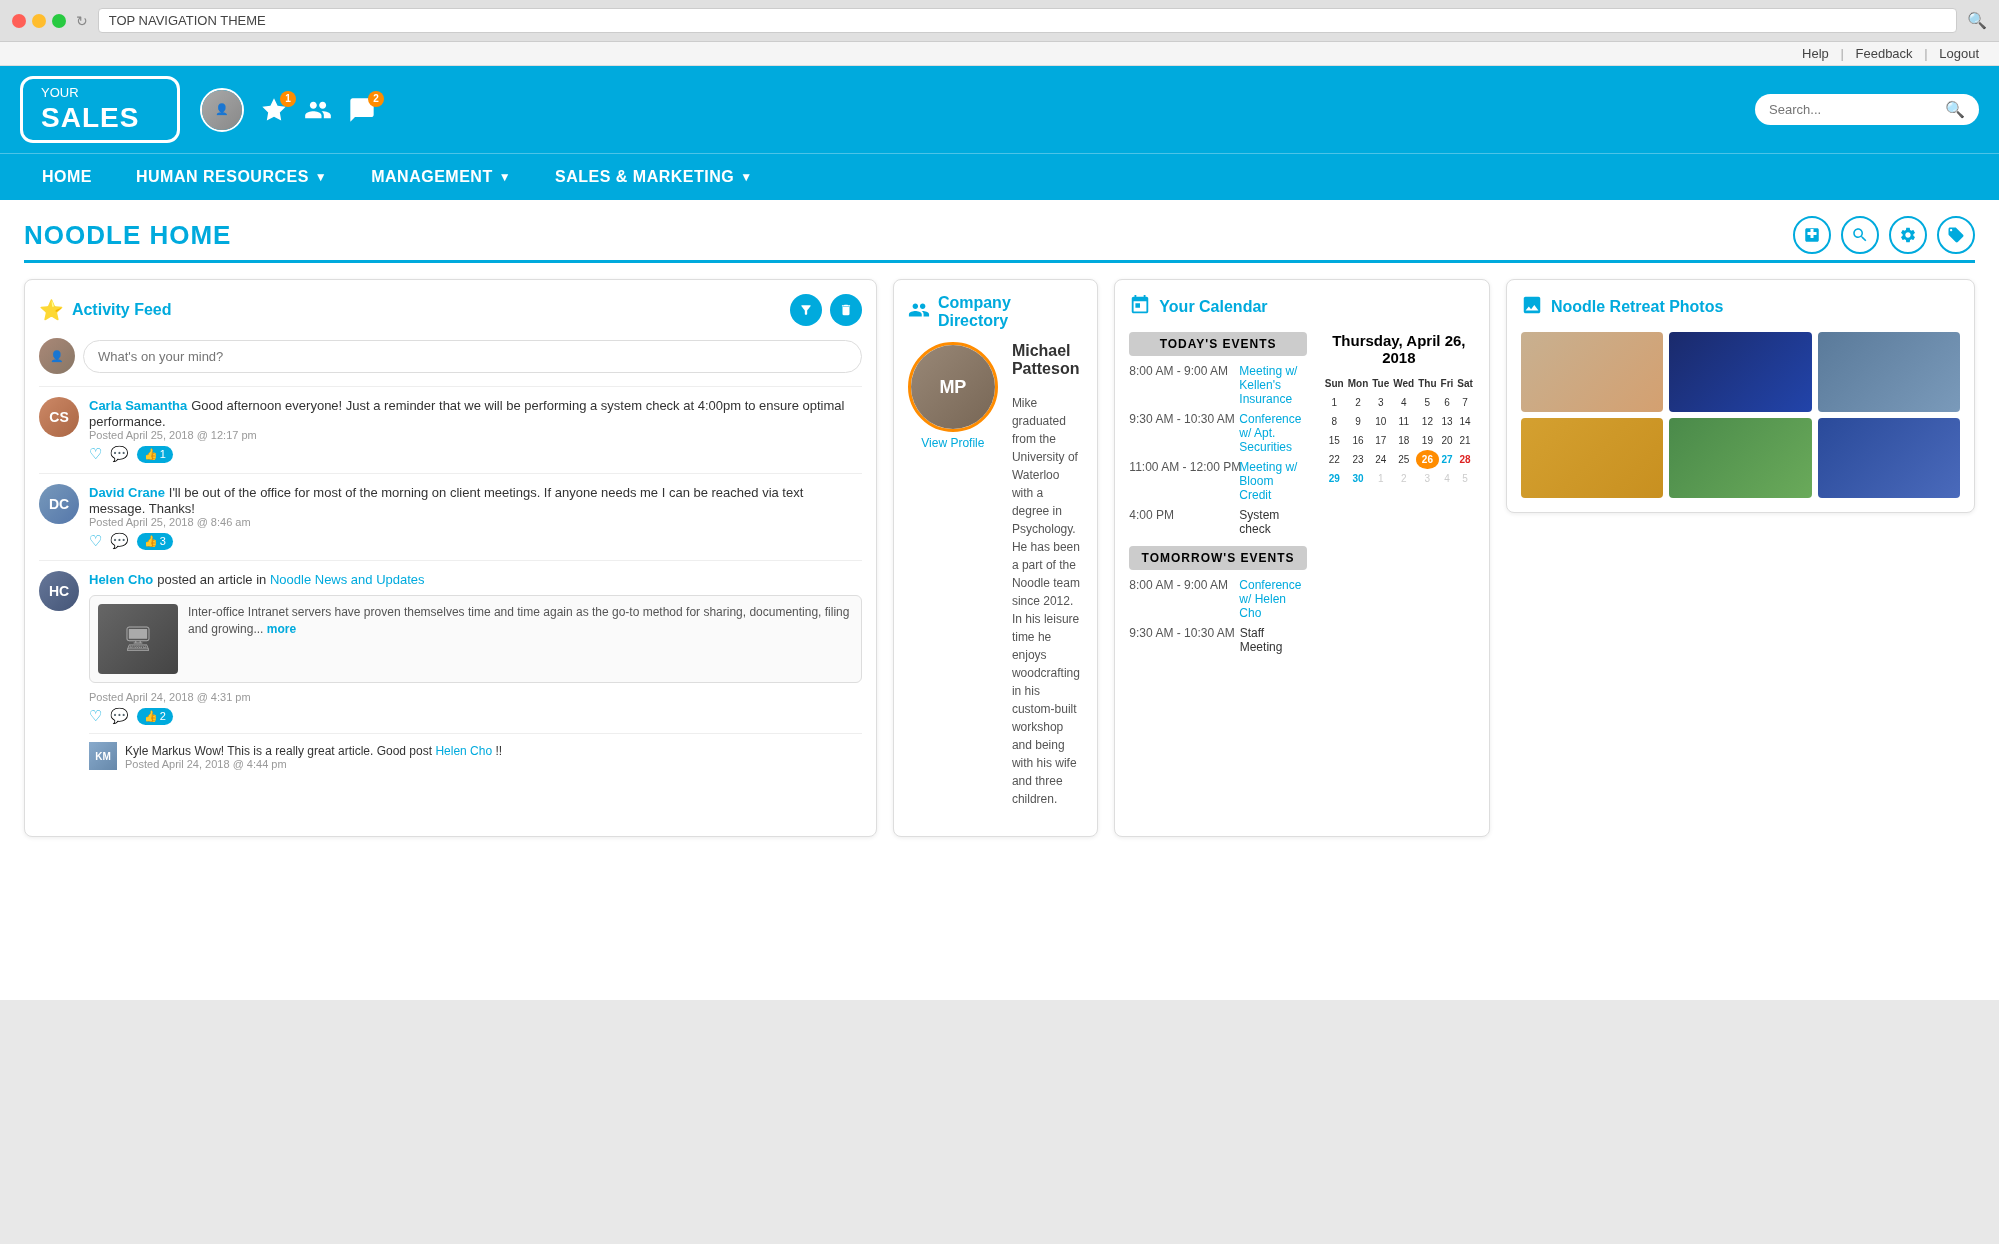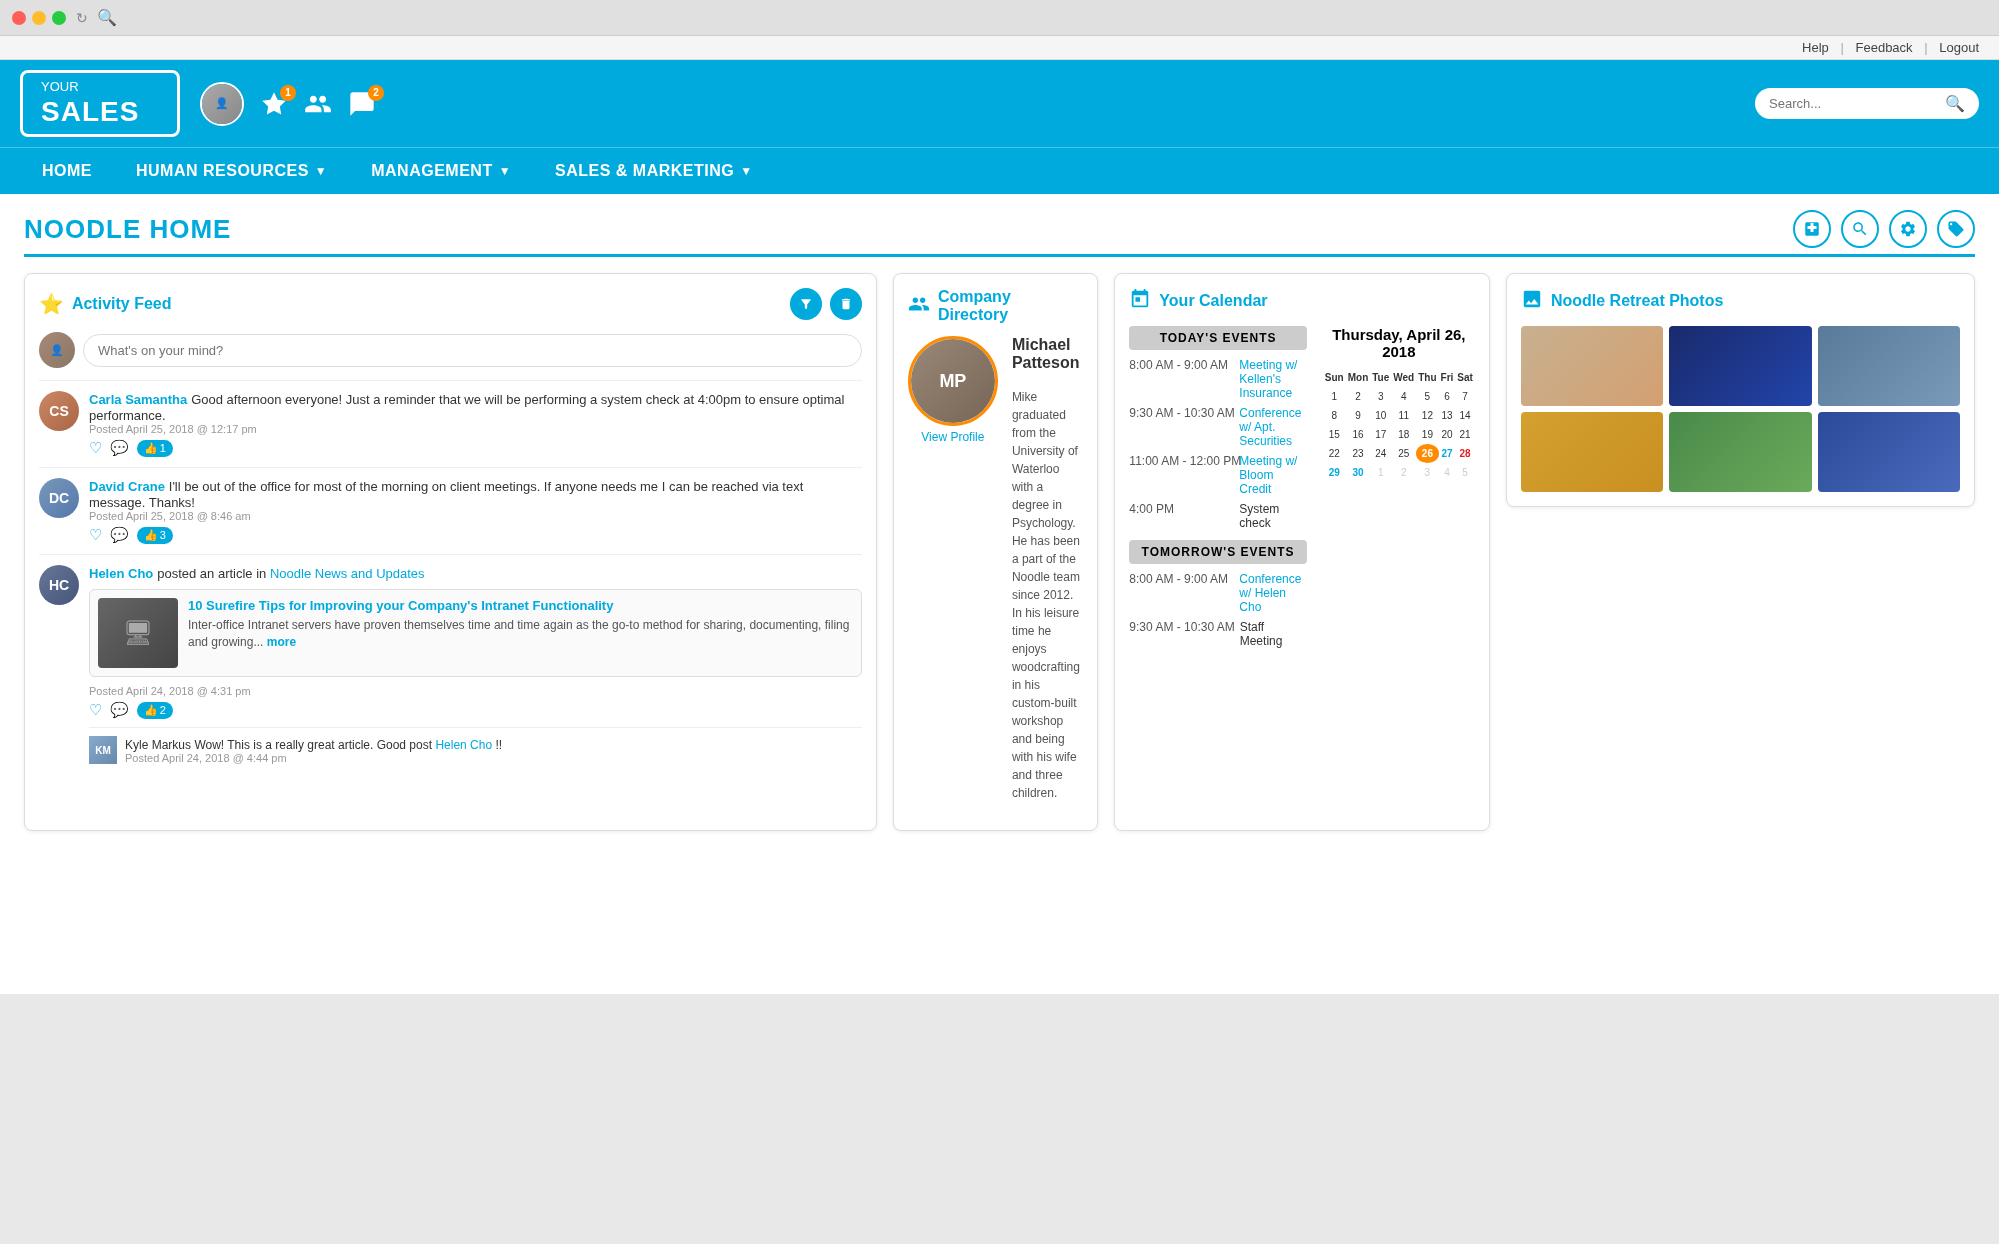--- a/index.html
+++ b/index.html
@@ -51,21 +51,21 @@
       align-items: center;
       justify-content: space-between;
     }
     .logo-box {
       border: 3px solid white;
       padding: 6px 18px;
       color: white;
       font-weight: bold;
       font-size: 22px;
       line-height: 1.2;
-      border-radius: 8px;
+      border-radius: 13px;
       min-width: 160px;
     }
     .logo-box .your { font-size: 13px; font-weight: normal; }
     .logo-box .logo { font-size: 28px; font-weight: 900; letter-spacing: 1px; }
 
     .header-icons { display: flex; align-items: center; gap: 16px; margin-left: 20px; }
     .header-avatar { width: 44px; height: 44px; border-radius: 50%; background: #888; overflow: hidden; border: 2px solid white; }
     .icon-badge { position: relative; display: inline-flex; align-items: center; }
     .badge {
       position: absolute;
@@ -458,20 +458,21 @@
 </head>
 <body>
 
 <div class="browser-chrome">
   <div class="browser-dots">
     <div class="dot red"></div>
     <div class="dot yellow"></div>
     <div class="dot green"></div>
   </div>
   <span class="reload-icon">↻</span>
+  <input class="browser-url" readonly="" value="TOP NAVIGATION THEME" style="">
   <span class="browser-search-icon">🔍</span>
 </div>
 
 <div class="utility-bar">
   <a>Help</a>
   <span>|</span>
   <a>Feedback</a>
   <span>|</span>
   <a>Logout</a>
 </div>
@@ -635,21 +636,20 @@
           <span class="activity-author">Helen Cho</span>
           <span style="color:#333;font-size:13px;"> <span>posted an article in</span> </span>
           <span style="color:#00aadd;font-size:13px;cursor:pointer;">Noodle News and Updates</span>
           <div class="article-preview">
             <div class="article-thumb">
               <div class="article-thumb-img" style="background:linear-gradient(135deg,#666,#444);display:flex;align-items:center;justify-content:center;">
                 <span style="color:#aaa;font-size:24px;">🖥</span>
               </div>
             </div>
             <div class="article-content">
-              <div class="article-title">10 Surefire Tips for Improving your Company's Intranet Functionality</div>
               <div class="article-excerpt">
                 <span>Inter-office Intranet servers have proven themselves time and time again as the go-to method for sharing, documenting, filing and growing...</span>
                 <span class="article-more">more</span>
               </div>
             </div>
           </div>
           <div class="activity-time">Posted April 24, 2018 @ 4:31 pm</div>
           <div class="activity-actions">
             <span class="action-icon">♡</span>
             <span class="action-icon">💬</span>

